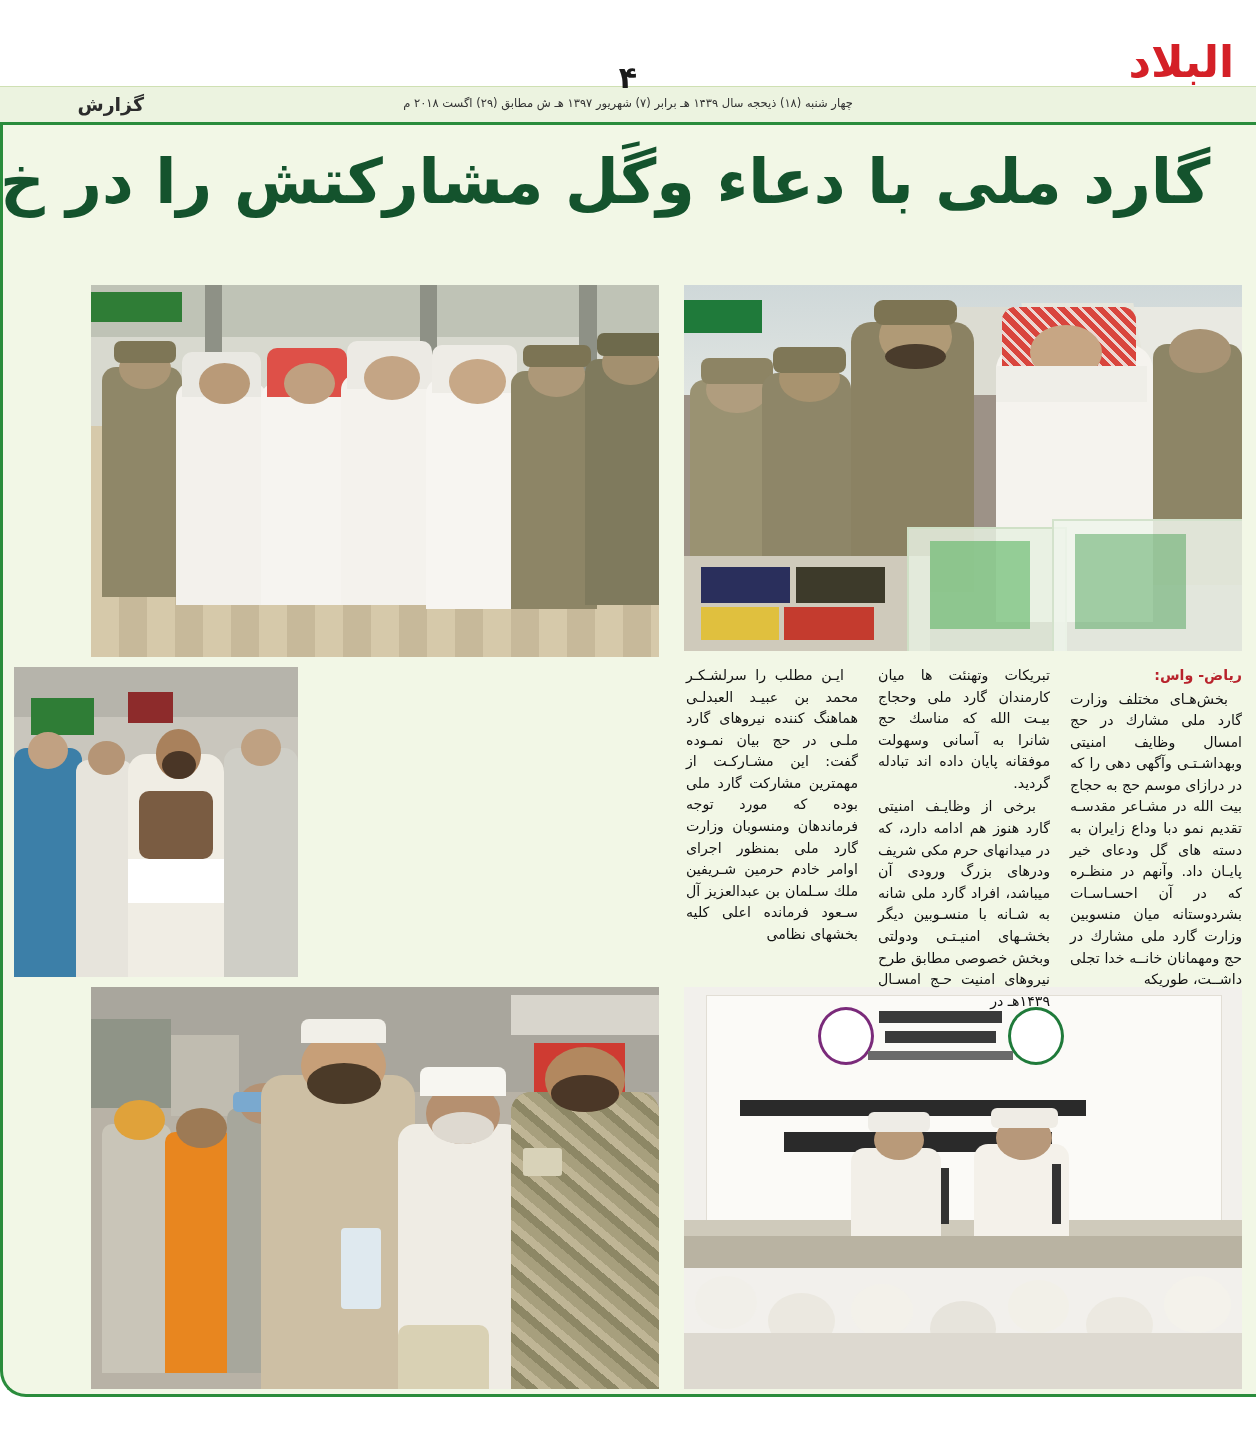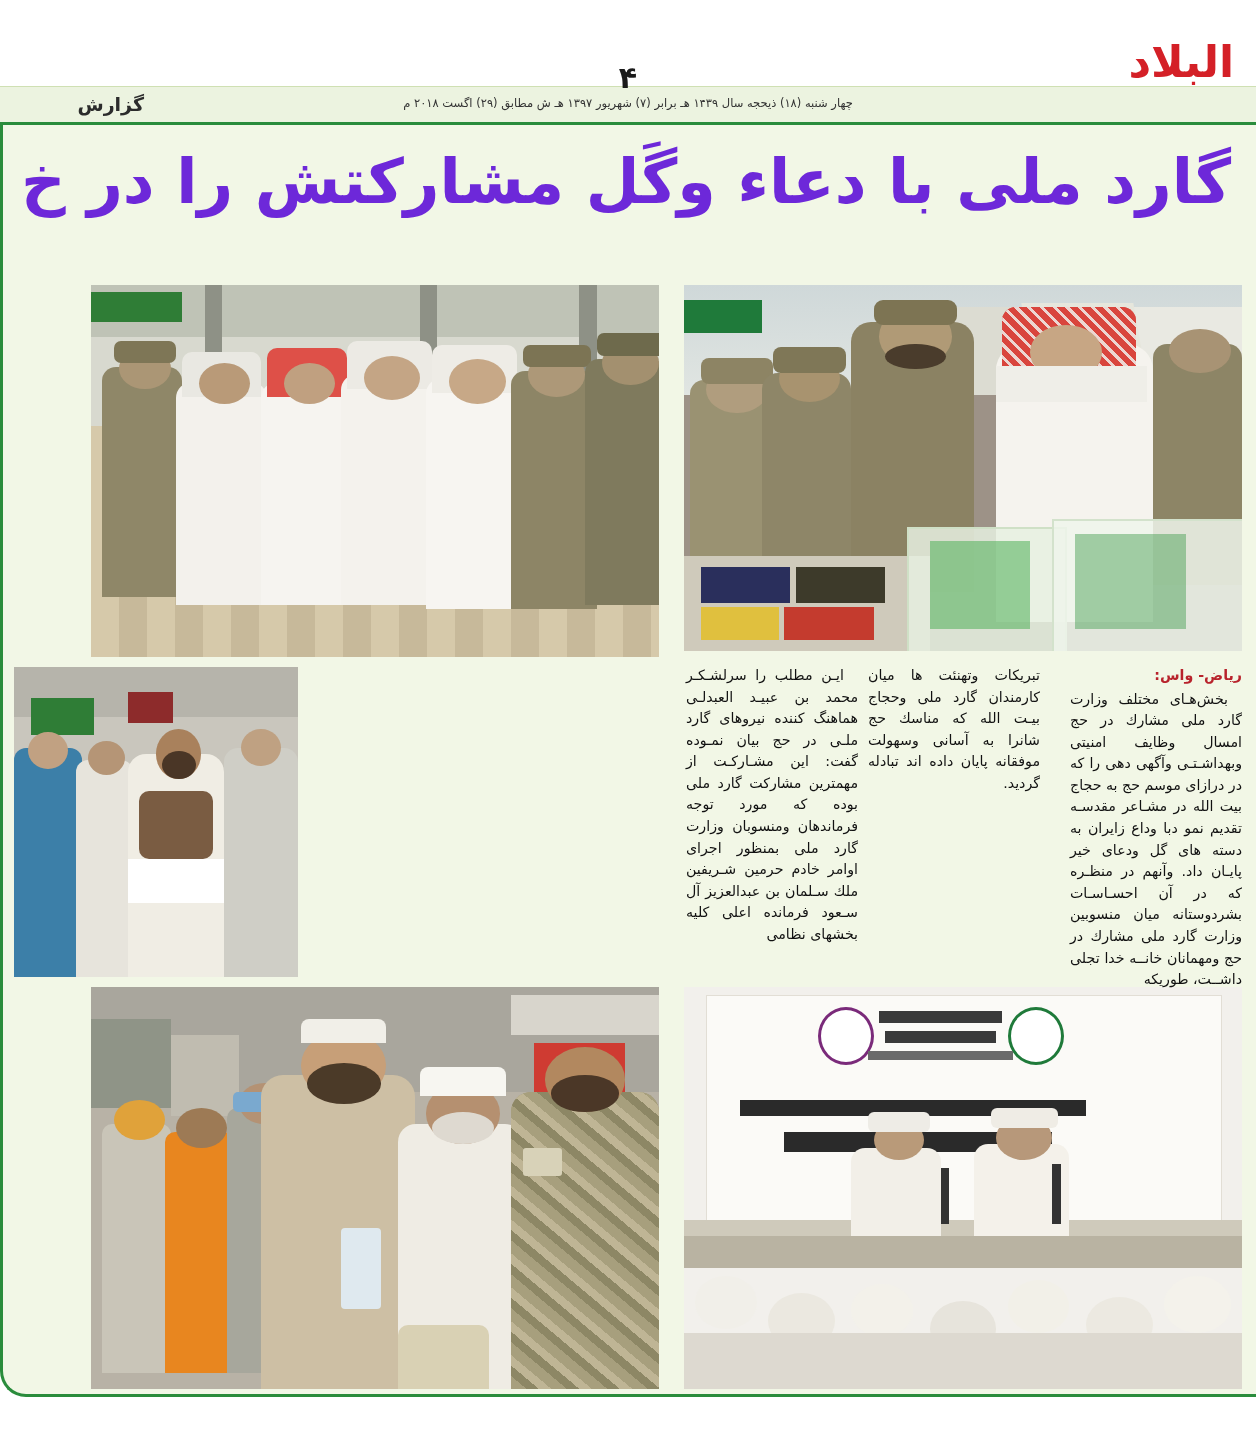--- a/index.html
+++ b/index.html
@@ -48,22 +48,22 @@
     position:absolute;left:0;top:122px;width:1256px;height:1275px;
     background:#f2f7e6;
     border:3px solid #2a8c3c;
     border-right:none;
     border-radius:0 0 0 26px;
     box-sizing:border-box;
   }
   
   .headline{
     position:absolute;right:0;top:18px;width:1256px;
-    text-align:center;
-    font-size:62px;font-weight:bold;color:#6d28d9;
+    text-align:left;
+    font-size:62px;font-weight:bold;color:#14532d;
     line-height:1.25;
     white-space:nowrap;
     padding-right:4px;
     box-sizing:border-box;
     direction:rtl;
   }
   
   .photo{position:absolute;overflow:hidden;background:#8a8a82;}
   
   #photo-1{right:14px;top:160px;width:558px;height:366px;}
@@ -87,21 +87,21 @@
     top:540px;
     width:172px;
     font-size:14.2px;
     line-height:1.52;
     color:#111;
     text-align:justify;
     direction:rtl;
     text-align-last:right;
   }
   #col-1{right:14px;}
-  #col-2{right:216px;margin-left:12px;}
+  #col-2{right:206px;margin-left:12px;}
   #col-3{right:398px;}
   .col .lead{font-weight:bold;color:#b8232c;}
   .col p{margin:0 0 2px 0;}
   .col .indent{text-indent:14px;}
 </style>
 </head>
 <body>
 
 <div class="masthead">
   <div class="brand">البلاد</div>
@@ -282,19 +282,20 @@
 
   </div>
 
   <div class="col" id="col-1">
     <p><span class="lead">ریاض- واس:</span></p>
     <p class="indent">بخش‌هـای مختلف وزارت گارد ملی مشارك در حج امسال وظایف امنیتی وبهداشـتـی وآگهی دهی را كه در درازای موسم حج به حجاج بیت الله در مشـاعر مقدسـه تقدیم نمو دبا وداع زایران به دسته های گل ودعای خیر پایـان داد. وآنهم در منظـره كه در آن احسـاسـات بشردوستانه میان منسوبین وزارت گارد ملی مشارك در حج ومهمانان خانــه خدا تجلی داشــت، طوریكه</p>
   </div>
 
   <div class="col" id="col-2">
     <p>تبریكات وتهنئت ها میان كارمندان گارد ملی وحجاج بیـت الله كه مناسك حج شانرا به آسانی وسهولت موفقانه پایان داده اند تبادله گردید.</p>
+    <p class="indent">برخی از وظایـف امنیتی گارد هنوز هم ادامه دارد، كه در میدانهای حرم مكی شریف ودرهای بزرگ ورودی آن میباشد، افراد گارد ملی شانه به شـانه با منسـوبین دیگر بخشـهای امنیـتـی ودولتی وبخش خصوصی مطابق طرح نیروهای امنیت حـج امسـال ۱۴۳۹هـ در</p>
   </div>
 
   <div class="col" id="col-3">
     <p class="indent">ایـن مطلب را سرلشـكـر محمد بن عبیـد العبدلـی هماهنگ كننده نیروهای گارد ملـی در حج بیان نمـوده گفت: این مشـاركـت از مهمترین مشاركت گارد ملی بوده كه مورد توجه فرماندهان ومنسوبان وزارت گارد ملی بمنظور اجرای اوامر خادم حرمین شـریفین ملك سـلمان بن عبدالعزیز آل سـعود فرمانده اعلی كلیه بخشهای نظامی</p>
   </div>
 
 </div>
 
 </body></html>

